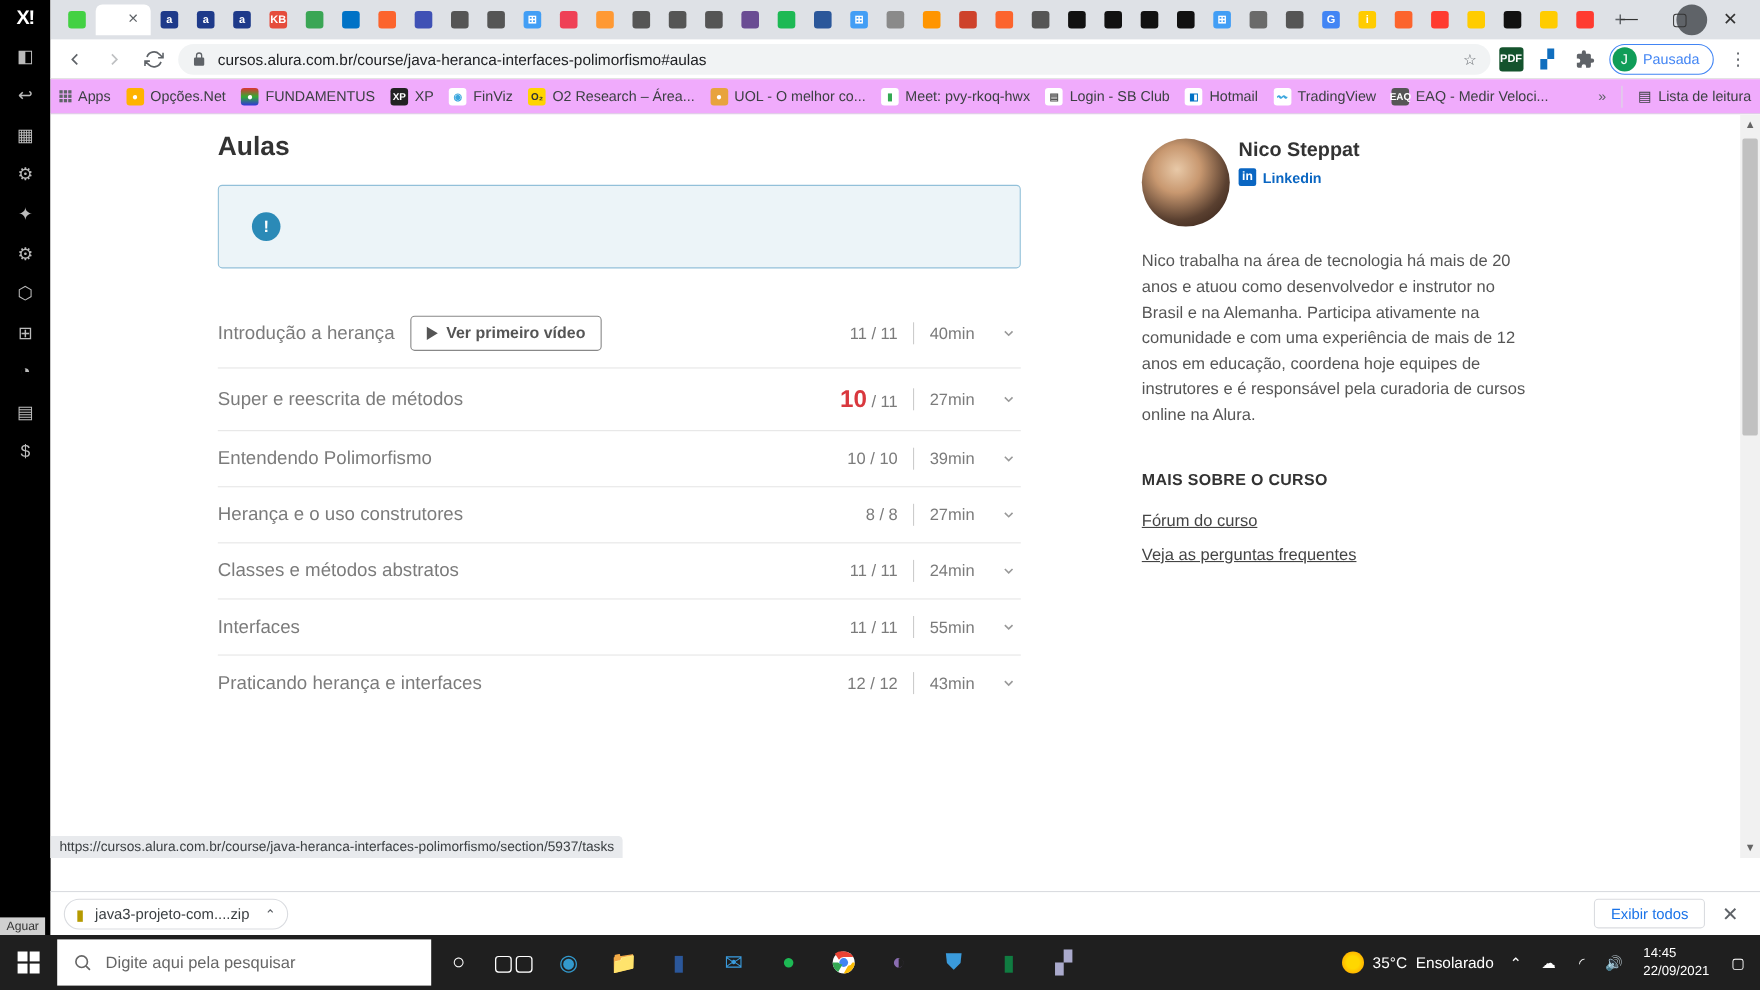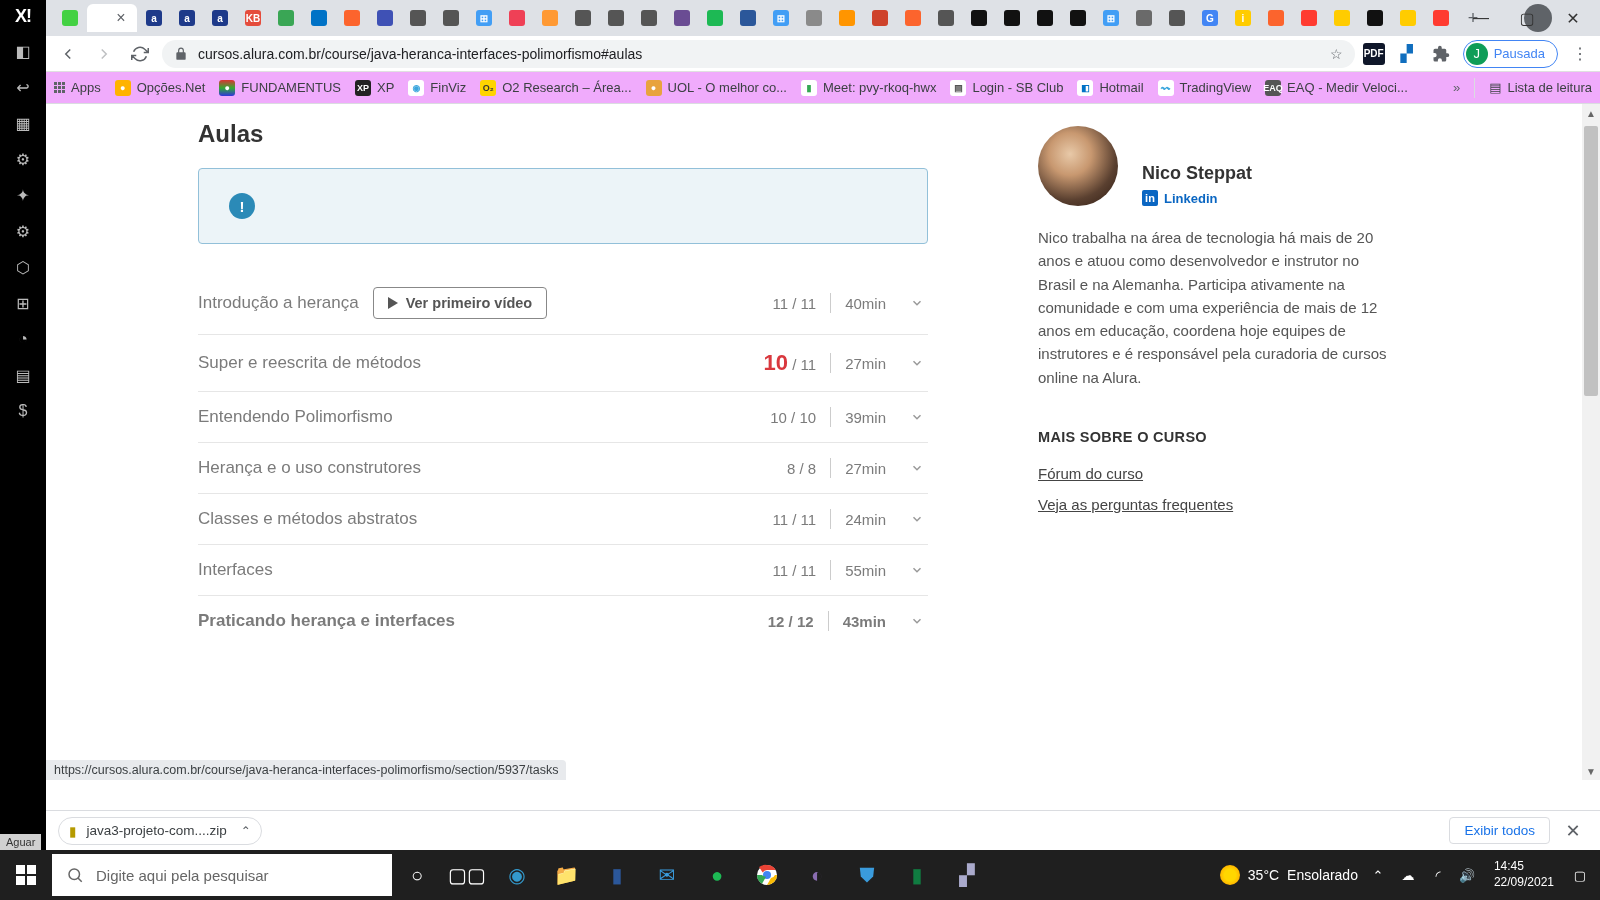--- a/index.html
+++ b/index.html
@@ -52,33 +52,33 @@
 .side-col { width: 360px; padding-top: 6px; }
 
 .section-title { font-size: 24px; color: #333; font-weight: 600; margin-bottom: 20px; }
 
 .notice { border: 1px solid #92c0d9; background: #ecf4f8; border-radius: 4px; padding: 24px 30px; display: flex; align-items: center; gap: 26px; margin-bottom: 28px; }
 .notice-icon { width: 26px; height: 26px; border-radius: 50%; background: #2b8ab7; color: #fff; font-weight: 900; display: flex; align-items: center; justify-content: center; flex-shrink: 0; font-size: 15px; }
 .notice-text { font-size: 15.5px; color: #444; line-height: 1.5; }
 .notice-text b { font-weight: 700; color: #333; }
 
 .lesson { display: flex; align-items: center; padding: 15px 0; border-bottom: 1px solid #e6e6e6; gap: 14px; }
-.lesson:last-child { border-bottom: none; font-weight: bold; }
+.lesson:last-child { border-bottom: none; }
 .lesson-title { font-size: 17px; color: #7b7b7b; flex: 1; }
 .first-btn { border: 1px solid #888; border-radius: 4px; padding: 7px 14px; display: flex; align-items: center; gap: 8px; font-size: 14.5px; color: #555; font-weight: 600; cursor: pointer; }
 .play-ico { width: 0; height: 0; border-left: 10px solid #555; border-top: 6px solid transparent; border-bottom: 6px solid transparent; }
 .lesson-meta { display: flex; align-items: center; gap: 0; font-size: 15px; color: #7b7b7b; }
 .progress { padding-right: 14px; }
 .progress .hl { color: #d9383e; font-size: 22px; font-weight: 700; }
 .divider { width: 1px; height: 20px; background: #ccc; }
 .duration { padding-left: 14px; padding-right: 20px; }
 .chev { color: #999; cursor: pointer; padding: 0 4px; }
 
 
-.instructor { display: flex; gap: 24px; align-items: flex-end; margin-bottom: 20px; }
+.instructor { display: flex; gap: 8px; align-items: flex-start; margin-bottom: 20px; }
 .instructor-photo { width: 80px; height: 80px; border-radius: 50%; background: radial-gradient(circle at 40% 35%, #e8c9a8 0%, #c89870 30%, #5a4030 65%, #2a1810 100%); flex-shrink: 0; }
 .instructor-name { font-size: 18px; font-weight: 700; color: #333; margin-bottom: 6px; }
 .linkedin { display: flex; align-items: center; gap: 6px; font-size: 13px; color: #0a66c2; font-weight: 600; cursor: pointer; }
 .linkedin-ico { width: 16px; height: 16px; background: #0a66c2; color: #fff; border-radius: 2px; display: flex; align-items: center; justify-content: center; font-size: 11px; font-weight: 700; }
 .instructor-bio { font-size: 15px; color: #555; line-height: 1.55; margin-bottom: 40px; }
 .more-heading { font-size: 14.5px; font-weight: 800; color: #333; letter-spacing: .3px; margin-bottom: 20px; }
 .more-link { display: block; font-size: 15px; color: #444; text-decoration: underline; margin-bottom: 14px; cursor: pointer; }
 
 
 .status-link { position: absolute; bottom: 0; left: 0; background: #e8eaed; font-size: 12.5px; color: #3c4043; padding: 3px 8px; border-top-right-radius: 4px; z-index: 5; }
@@ -294,21 +294,21 @@
       <span class="lock">
         <svg width="14" height="14" viewBox="0 0 24 24" fill="#5f6368">
             <path d="M12 1a5 5 0 00-5 5v3H6a2 2 0 00-2 2v9a2 2 0 002 2h12a2 2 0 002-2v-9a2 2 0 00-2-2h-1V6a5 5 0 00-5-5zm-3 5a3 3 0 116 0v3H9V6z"></path>
           </svg>
       </span>
       <span>cursos.alura.com.br/course/java-heranca-interfaces-polimorfismo#aulas</span>
       <span style="flex:1"></span>
       <span style="color:#5f6368">☆</span>
     </div>
     <div class="toolbar-right">
-      <span class="tool-icon" style="background:#0f172a;color:#fff;border-radius:3px;width:22px;height:22px;font-size:10px;font-weight:bold">PDF</span>
+      <span class="tool-icon" style="background:#14532d;color:#fff;border-radius:3px;width:22px;height:22px;font-size:10px;font-weight:bold">PDF</span>
       <span class="tool-icon" style="color:#106ebe">▞</span>
       <span class="tool-icon">
         <svg width="18" height="18" viewBox="0 0 24 24" fill="#5f6368">
             <path d="M20.5 11H19V7a2 2 0 00-2-2h-4V3.5a2.5 2.5 0 00-5 0V5H4a2 2 0 00-2 2v3.8h1.5a2.7 2.7 0 010 5.4H2V20a2 2 0 002 2h3.8v-1.5a2.7 2.7 0 015.4 0V22H17a2 2 0 002-2v-4h1.5a2.5 2.5 0 000-5z"></path>
           </svg>
       </span>
       <div class="profile-chip">
         <div class="avatar">J</div>
         <span>Pausada</span>
       </div>

